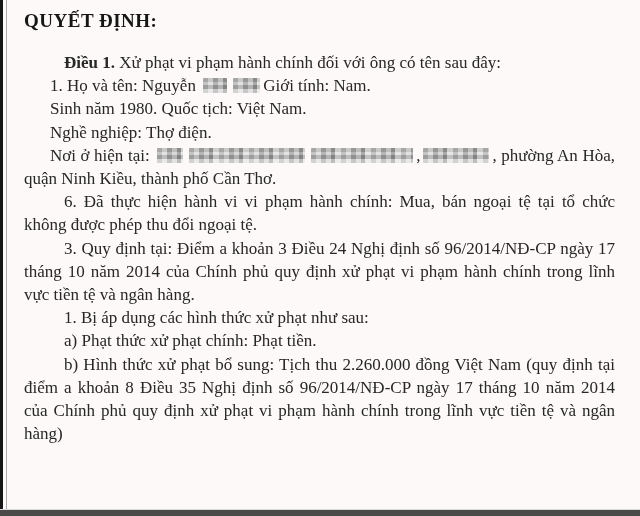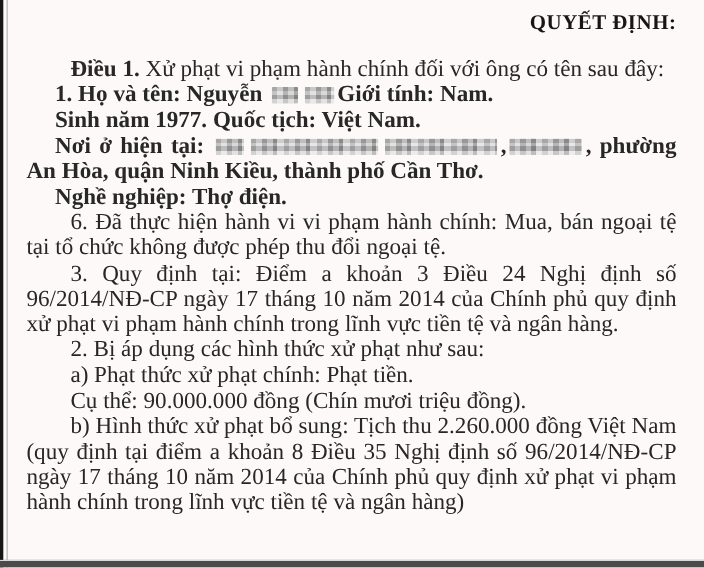--- a/index.html
+++ b/index.html
@@ -41,36 +41,36 @@
     z-index: 5;
   }
   .content {
     position: absolute;
     left: 24px;
     right: 25px;
     top: 9px;
   }
   .doc-title {
     margin: 0 0 18px 0;
-    text-align: right;
+    text-align: left;
     font-weight: bold;
     font-size: 19px;
     line-height: 24px;
     letter-spacing: 0.5px;
     color: #161616;
   }
   .para {
     margin: 0;
-    font-size: 21px;
+    font-size: 17px;
     line-height: 23.2px;
     text-align: justify;
   }
   .para b { font-weight: bold; }
   .indent-lg { text-indent: 40px; }
-  .indent-sm { text-indent: 26px; font-weight: bold; }
+  .indent-sm { text-indent: 26px; }
   .blur {
     display: inline-block;
     height: 15px;
     margin: 0 3px;
     vertical-align: -2px;
     border-radius: 1px;
     background-image:
       repeating-linear-gradient(0deg,
         rgba(255,255,255,0.40) 0 4px,
         rgba(70,70,70,0.20) 4px 8px,
@@ -91,26 +91,25 @@
 <div class="page">
   <div class="edge-black"></div>
   <div class="edge-hairline"></div>
 
   <div class="content">
     <h1 class="doc-title">QUYẾT ĐỊNH:</h1>
 
     <div>
         <p class="para indent-lg"><b>Điều 1.</b> Xử phạt vi phạm hành chính đối với ông có tên sau đây:</p>
         <p class="para indent-sm">1. Họ và tên: Nguyễn <span class="blur" style="width: 24px;"></span><span class="blur" style="width: 27px;"></span>Giới tính: Nam.</p>
-        <p class="para indent-sm">Sinh năm 1977. Quốc tịch: Việt Nam.</p>
+        <p class="para indent-sm">Sinh năm 1980. Quốc tịch: Việt Nam.</p>
+        <p class="para indent-sm">Nghề nghiệp: Thợ điện.</p>
         <p class="para indent-sm">Nơi ở hiện tại: <span class="blur" style="width: 26px;"></span><span class="blur" style="width: 116px;"></span><span class="blur" style="width: 102px;"></span>,<span class="blur" style="width: 66px;"></span>, phường An Hòa, quận Ninh Kiều, thành phố Cần Thơ.</p>
-        <p class="para indent-sm">Nghề nghiệp: Thợ điện.</p>
         <p class="para indent-lg">6. Đã thực hiện hành vi vi phạm hành chính: Mua, bán ngoại tệ tại tổ chức không được phép thu đổi ngoại tệ.</p>
         <p class="para indent-lg">3. Quy định tại: Điểm a khoản 3 Điều 24 Nghị định số 96/2014/NĐ-CP ngày 17 tháng 10 năm 2014 của Chính phủ quy định xử phạt vi phạm hành chính trong lĩnh vực tiền tệ và ngân hàng.</p>
-        <p class="para indent-lg">2. Bị áp dụng các hình thức xử phạt như sau:</p>
+        <p class="para indent-lg">1. Bị áp dụng các hình thức xử phạt như sau:</p>
         <p class="para indent-lg">a) Phạt thức xử phạt chính: Phạt tiền.</p>
-        <p class="para indent-lg">Cụ thể: 90.000.000 đồng (Chín mươi triệu đồng).</p>
         <p class="para indent-lg">b) Hình thức xử phạt bổ sung: Tịch thu 2.260.000 đồng Việt Nam (quy định tại điểm a khoản 8 Điều 35 Nghị định số 96/2014/NĐ-CP ngày 17 tháng 10 năm 2014 của Chính phủ quy định xử phạt vi phạm hành chính trong lĩnh vực tiền tệ và ngân hàng)</p>
       </div>
   </div>
 
   <div class="bottom-strip"></div>
 </div>
 
 </body></html>

